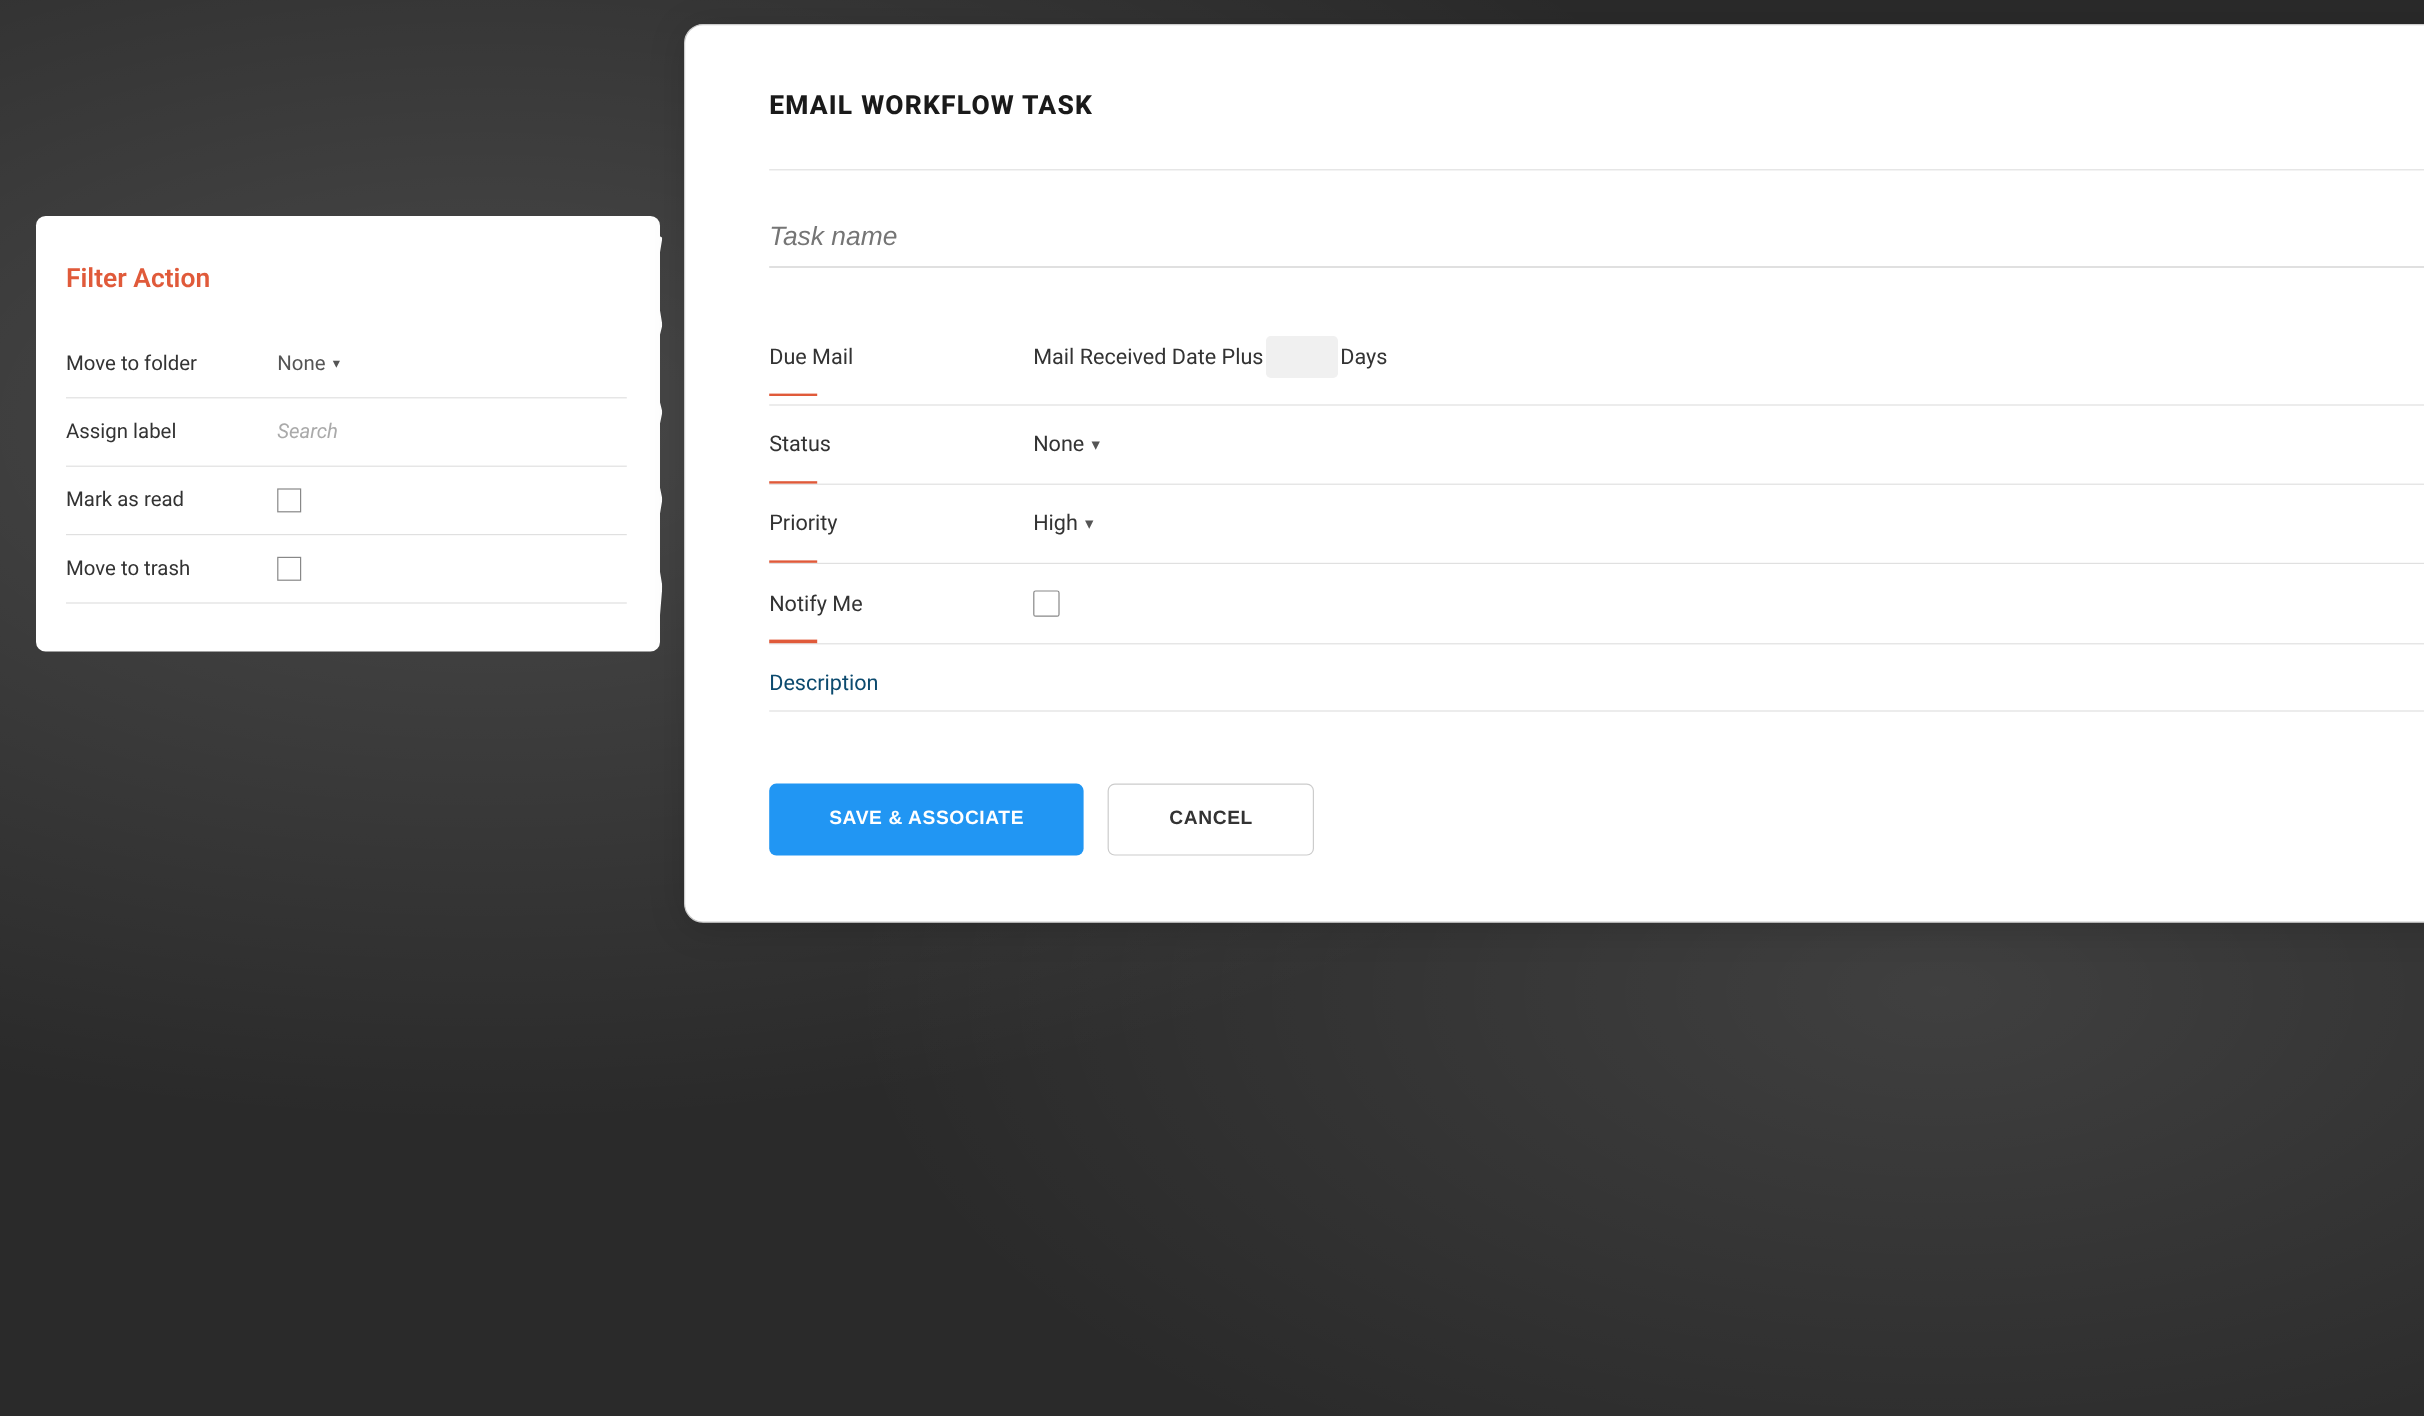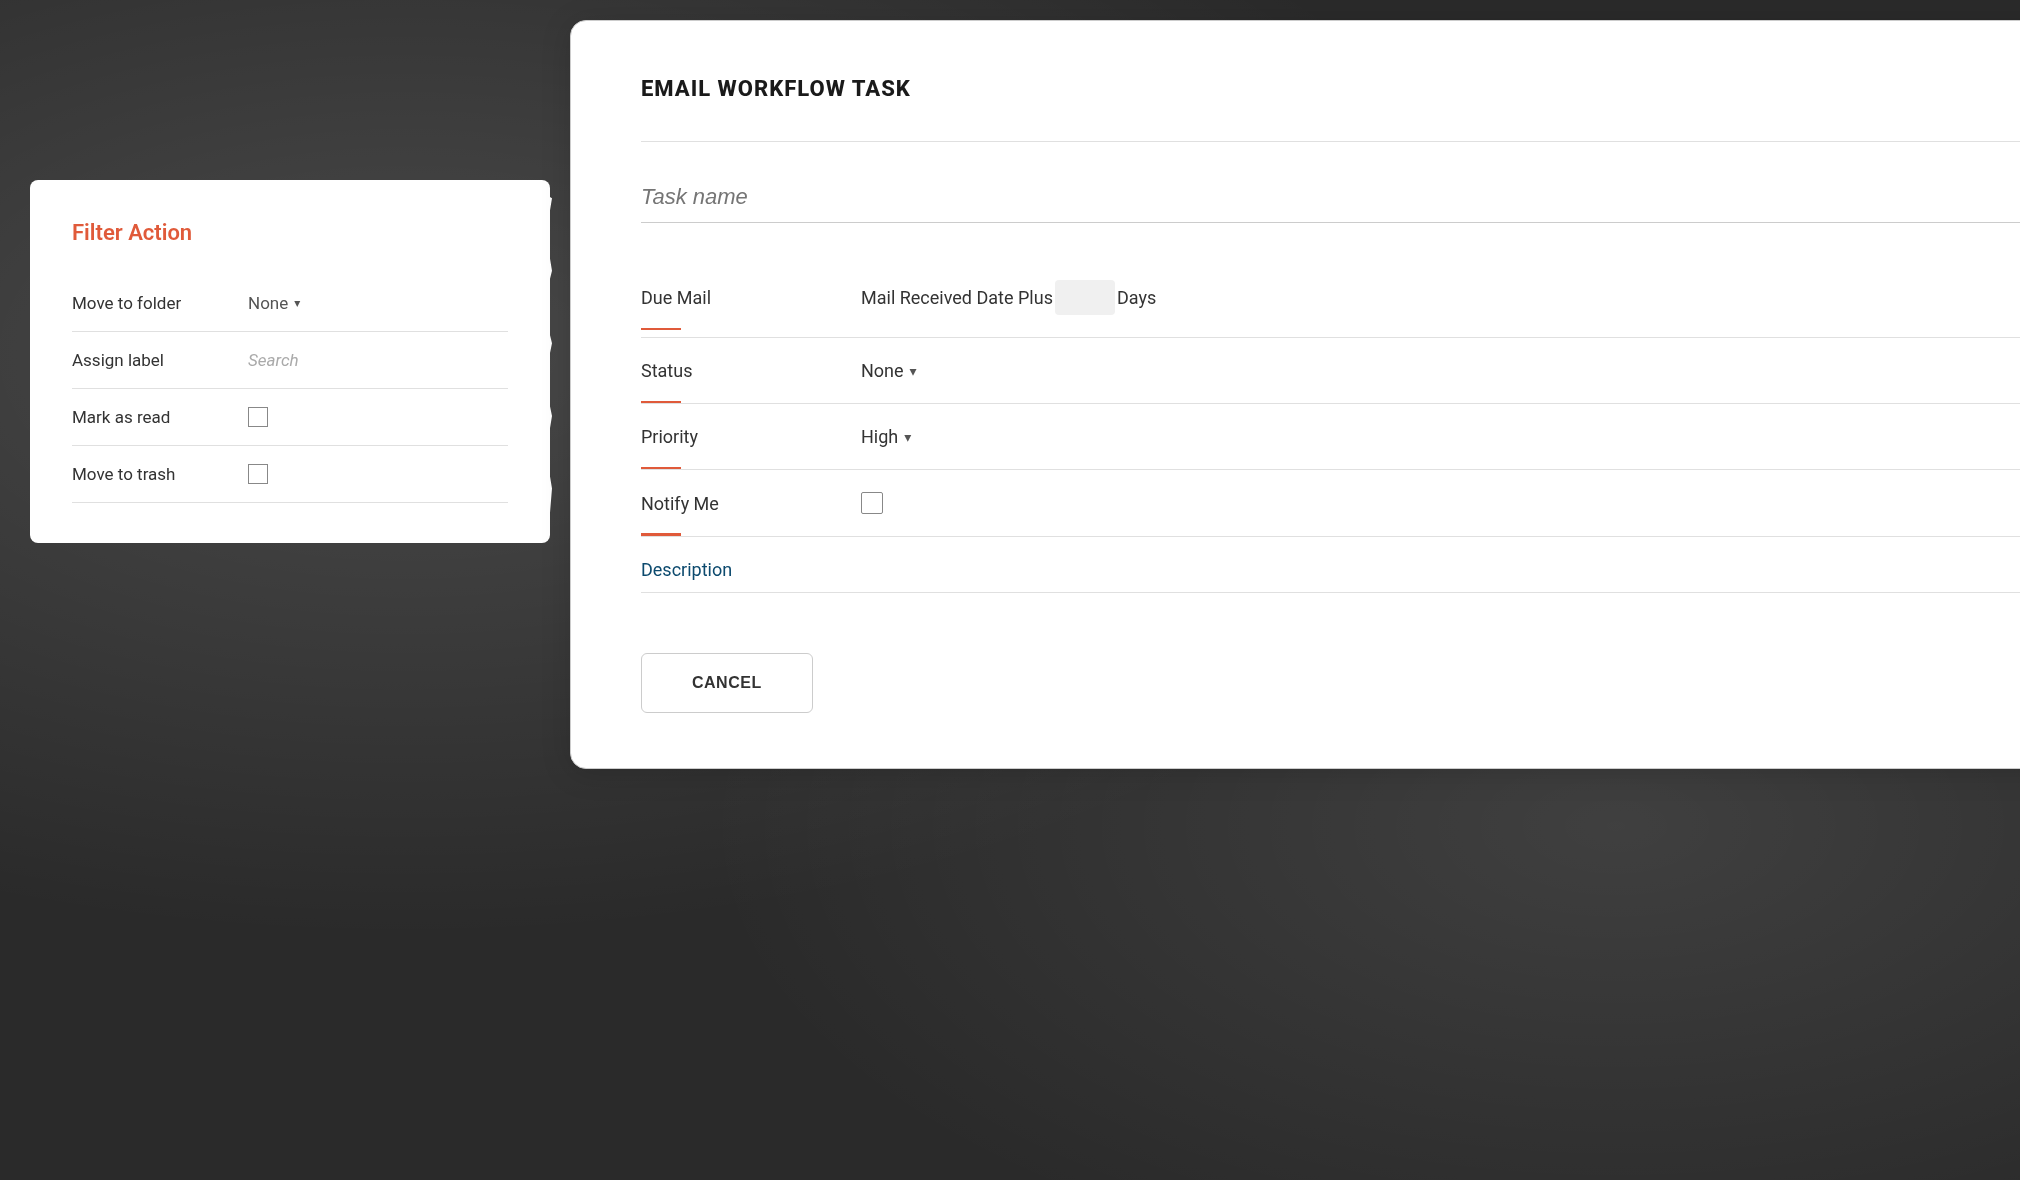--- a/index.html
+++ b/index.html
@@ -22,21 +22,21 @@
     }
 
     
     .left-panel {
       position: absolute;
       top: 180px;
       left: 30px;
       width: 520px;
       background: white;
       border-radius: 8px;
-      padding: 40px 42px;
+      padding: 40px 25px;
     }
 
     .filter-title {
       color: #e05a3a;
       font-size: 22px;
       font-weight: 600;
       margin-bottom: 30px;
     }
 
     .filter-row {
@@ -346,15 +346,16 @@
   
 
   
   <div class="description-row">
     <div class="description-label">Description</div>
     <div class="description-underline"></div>
   </div>
 
   
   <div class="button-row">
+    <button class="btn-save">SAVE &amp; ASSOCIATE</button>
     <button class="btn-cancel">CANCEL</button>
   </div>
 </div>
 
 </body></html>

